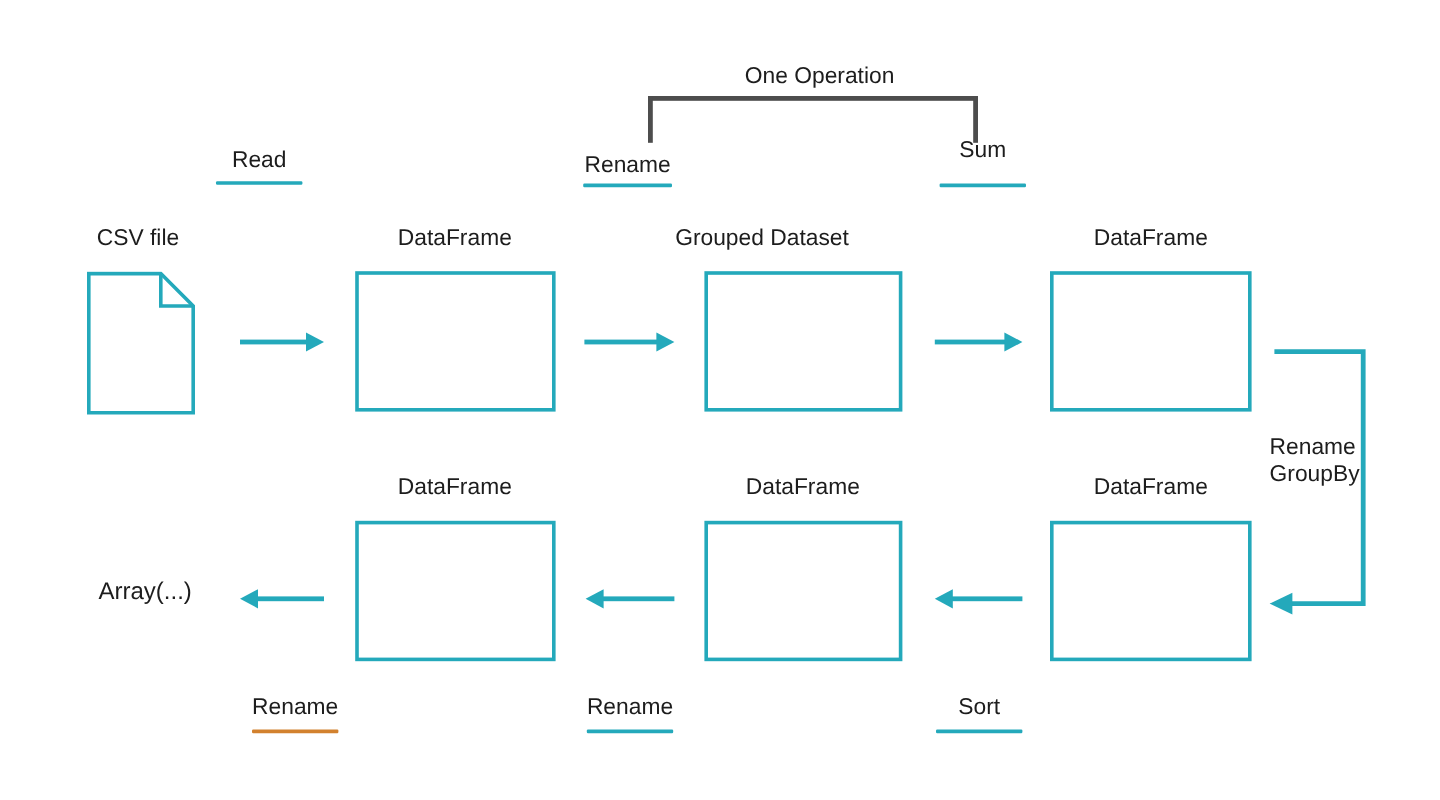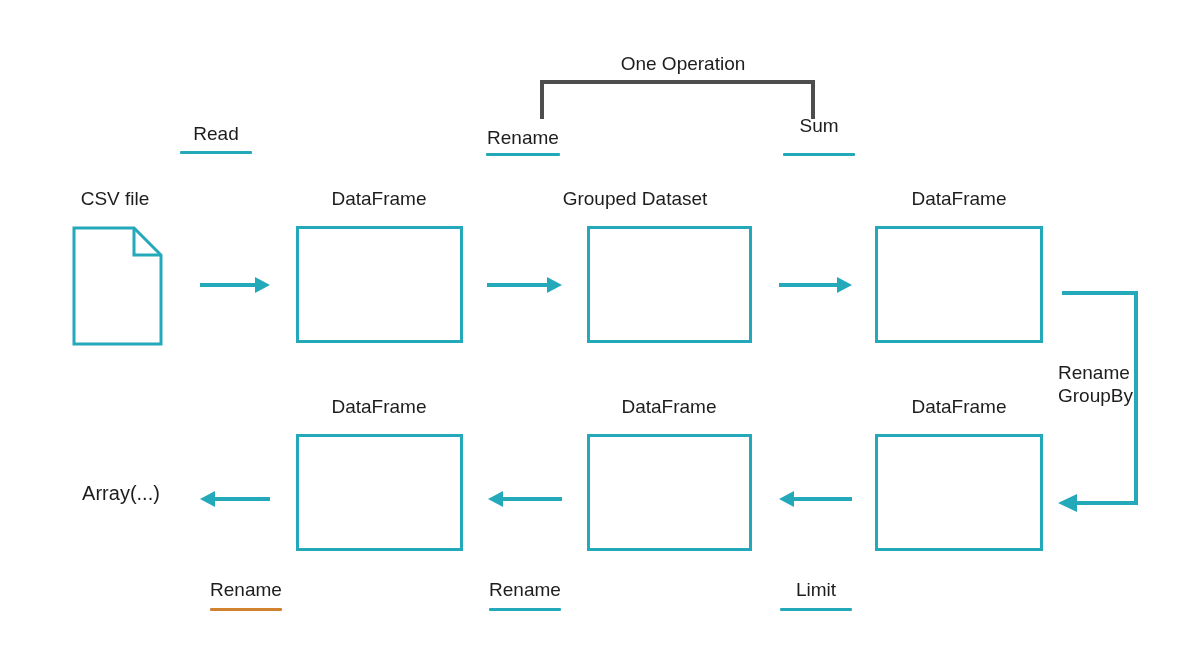--- a/index.html
+++ b/index.html
@@ -114,16 +114,16 @@
   </div>
 
   <div class="label" style="left:61px; top:483px; width:120px; font-size:20px;">Array(...)</div>
 
   <div class="label" style="left:196px; top:580px; width:100px;">Rename</div>
   <div class="underline orange" style="left:210px; top:608px; width:72px;"></div>
 
   <div class="label" style="left:475px; top:580px; width:100px;">Rename</div>
   <div class="underline" style="left:489px; top:608px; width:72px;"></div>
 
-  <div class="label" style="left:766px; top:580px; width:100px;">Limit</div>
+  <div class="label" style="left:766px; top:580px; width:100px;">Sort</div>
   <div class="underline" style="left:780px; top:608px; width:72px;"></div>
 
 </div>
 
 </body></html>

